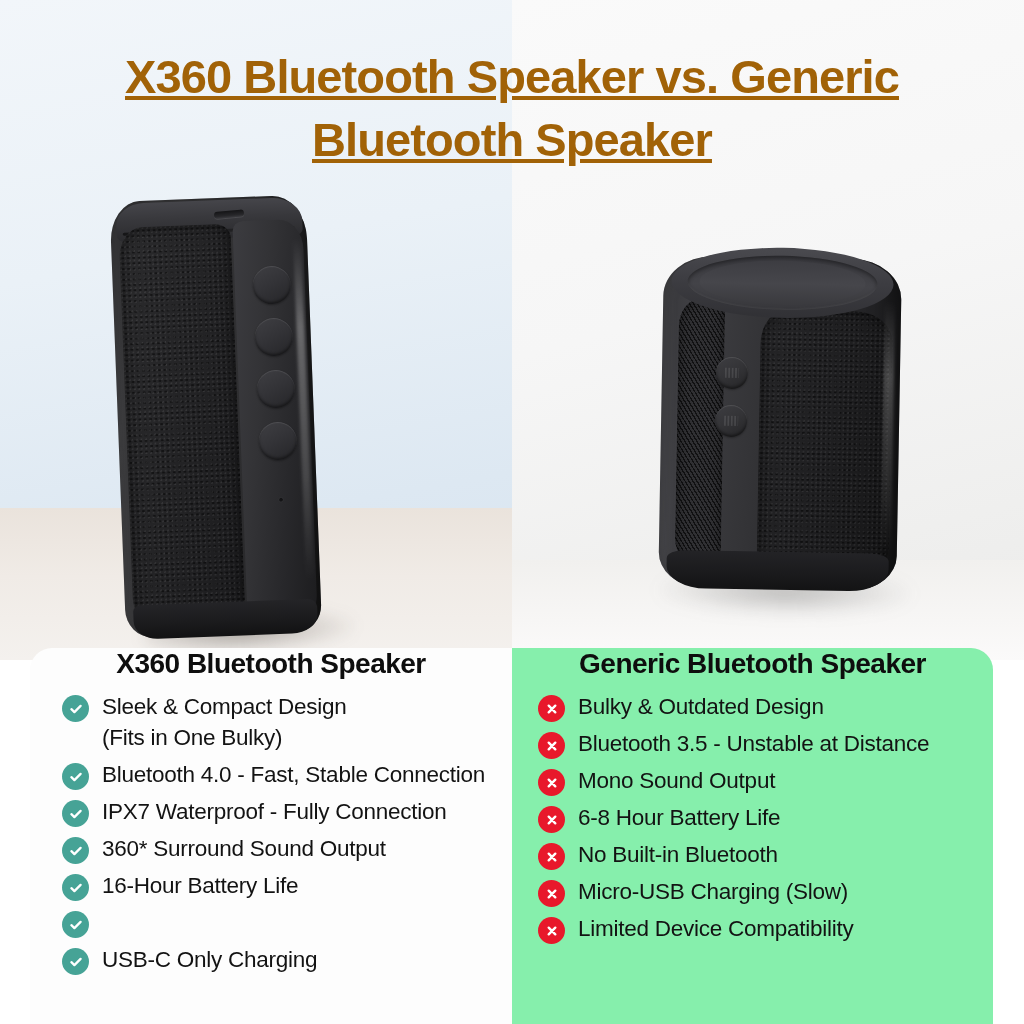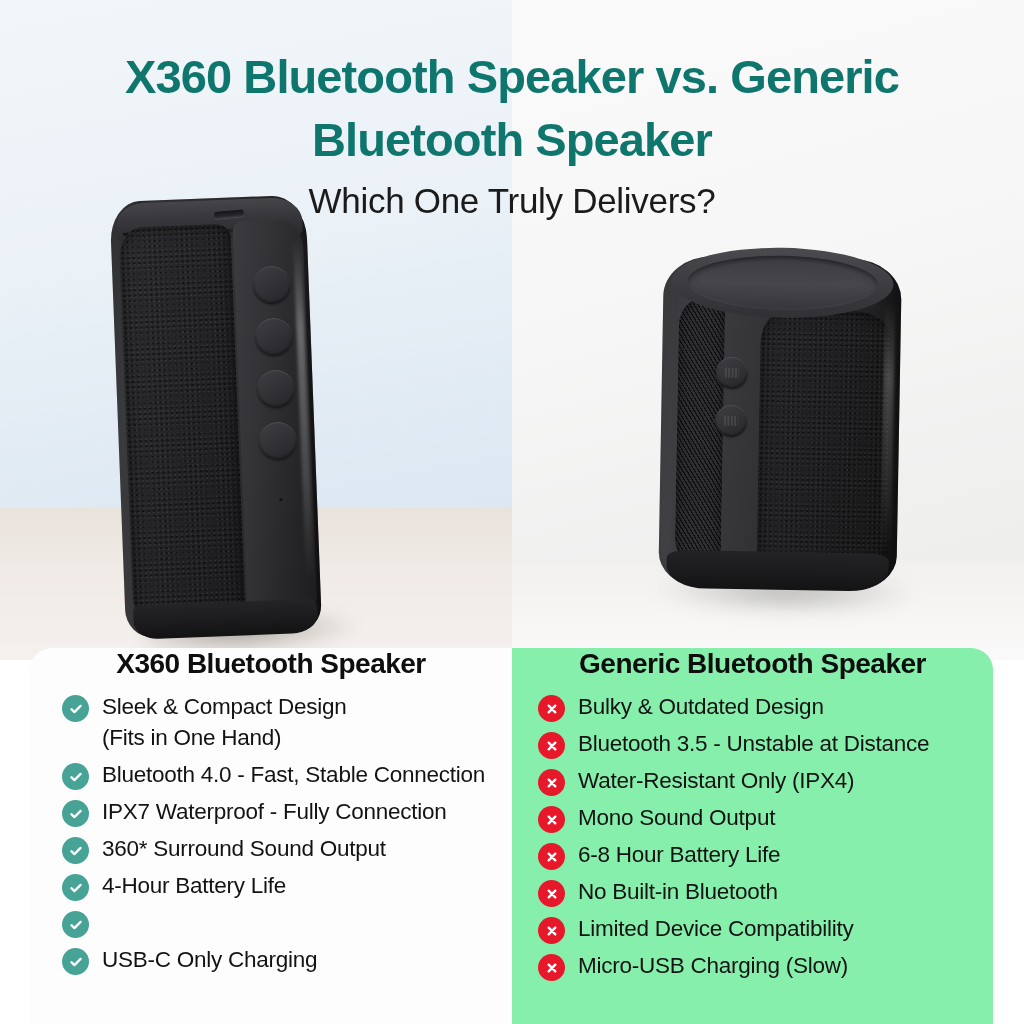--- a/index.html
+++ b/index.html
@@ -33,21 +33,21 @@
   .bg-right-table {
     position:absolute; left:512px; top:560px; width:512px; height:100px;
     background:linear-gradient(180deg,#f1f0ee 0%,#f7f6f5 60%,#fbfafa 100%);
   }
 
   
   .headline {
     position:absolute; left:0; top:46px; width:1024px;
     text-align:center; z-index:6;
     font-size:47px; font-weight:bold; line-height:1.33;
-    letter-spacing:-0.9px; color:#0f766e;
+    letter-spacing:-0.9px; color:#a16207;text-decoration:underline;
   }
   .subhead {
     position:absolute; left:0; top:180px; width:1024px;
     text-align:center; z-index:6;
     font-size:35px; font-weight:normal; line-height:1.2;
     letter-spacing:-0.3px; color:#1b1b1b;
   }
 
   
   .spk-left {
@@ -261,21 +261,20 @@
 
   <div class="bg-left"></div>
   <div class="bg-left-table"></div>
   <div class="bg-right"></div>
   <div class="bg-right-table"></div>
 
   <div class="headline">
     <span>X360 Bluetooth Speaker vs. Generic</span><br>
     <span>Bluetooth Speaker</span>
   </div>
-  <div class="subhead">Which One Truly Delivers?</div>
 
   <div class="spk-left">
     <div class="shadow"></div>
     <div class="body"></div>
     <div class="cap"></div>
     <div class="cap-line"></div>
     <div class="port"></div>
     <div class="grille"></div>
     <div class="strip">
       <div class="btn b1"></div>
@@ -309,21 +308,21 @@
       <ul class="feature-list">
 
         <li class="feature-item">
           <span class="ficon icon-check">
             <svg width="16" height="16" viewBox="0 0 16 16">
                 <path d="M3.4 8.2 L6.4 11.1 L12.6 4.9" fill="none" stroke="#ffffff" stroke-width="2.3" stroke-linecap="round" stroke-linejoin="round"></path>
               </svg>
           </span>
           <span class="ftext">
             <span>Sleek &amp; Compact Design</span>
-            <span class="sub">(Fits in One Hand)</span>
+            <span class="sub">(Fits in One Bulky)</span>
           </span>
         </li>
 
         <li class="feature-item">
           <span class="ficon icon-check">
             <svg width="16" height="16" viewBox="0 0 16 16">
                 <path d="M3.4 8.2 L6.4 11.1 L12.6 4.9" fill="none" stroke="#ffffff" stroke-width="2.3" stroke-linecap="round" stroke-linejoin="round"></path>
               </svg>
           </span>
           <span class="ftext">Bluetooth 4.0 - Fast, Stable Connection</span>
@@ -346,21 +345,21 @@
           </span>
           <span class="ftext">360* Surround Sound Output</span>
         </li>
 
         <li class="feature-item">
           <span class="ficon icon-check">
             <svg width="16" height="16" viewBox="0 0 16 16">
                 <path d="M3.4 8.2 L6.4 11.1 L12.6 4.9" fill="none" stroke="#ffffff" stroke-width="2.3" stroke-linecap="round" stroke-linejoin="round"></path>
               </svg>
           </span>
-          <span class="ftext">4-Hour Battery Life</span>
+          <span class="ftext">16-Hour Battery Life</span>
         </li>
 
         <li class="feature-item">
           <span class="ficon icon-check">
             <svg width="16" height="16" viewBox="0 0 16 16">
                 <path d="M3.4 8.2 L6.4 11.1 L12.6 4.9" fill="none" stroke="#ffffff" stroke-width="2.3" stroke-linecap="round" stroke-linejoin="round"></path>
               </svg>
           </span>
         </li>
 
@@ -391,28 +390,20 @@
 
         <li class="feature-item">
           <span class="ficon icon-cross">
             <svg width="16" height="16" viewBox="0 0 16 16">
                 <path d="M4.7 4.7 L11.3 11.3 M11.3 4.7 L4.7 11.3" fill="none" stroke="#ffffff" stroke-width="2.4" stroke-linecap="round"></path>
               </svg>
           </span>
           <span class="ftext">Bluetooth 3.5 - Unstable at Distance</span>
         </li>
 
-        <li class="feature-item">
-          <span class="ficon icon-cross">
-            <svg width="16" height="16" viewBox="0 0 16 16">
-                <path d="M4.7 4.7 L11.3 11.3 M11.3 4.7 L4.7 11.3" fill="none" stroke="#ffffff" stroke-width="2.4" stroke-linecap="round"></path>
-              </svg>
-          </span>
-          <span class="ftext">Water-Resistant Only  (IPX4)</span>
-        </li>
 
         <li class="feature-item">
           <span class="ficon icon-cross">
             <svg width="16" height="16" viewBox="0 0 16 16">
                 <path d="M4.7 4.7 L11.3 11.3 M11.3 4.7 L4.7 11.3" fill="none" stroke="#ffffff" stroke-width="2.4" stroke-linecap="round"></path>
               </svg>
           </span>
           <span class="ftext">Mono Sound Output</span>
         </li>
 
@@ -433,29 +424,29 @@
           </span>
           <span class="ftext">No Built-in Bluetooth</span>
         </li>
 
         <li class="feature-item">
           <span class="ficon icon-cross">
             <svg width="16" height="16" viewBox="0 0 16 16">
                 <path d="M4.7 4.7 L11.3 11.3 M11.3 4.7 L4.7 11.3" fill="none" stroke="#ffffff" stroke-width="2.4" stroke-linecap="round"></path>
               </svg>
           </span>
+          <span class="ftext">Micro-USB Charging (Slow)</span>
+        </li>
+
+        <li class="feature-item">
+          <span class="ficon icon-cross">
+            <svg width="16" height="16" viewBox="0 0 16 16">
+                <path d="M4.7 4.7 L11.3 11.3 M11.3 4.7 L4.7 11.3" fill="none" stroke="#ffffff" stroke-width="2.4" stroke-linecap="round"></path>
+              </svg>
+          </span>
           <span class="ftext">Limited Device Compatibility</span>
-        </li>
-
-        <li class="feature-item">
-          <span class="ficon icon-cross">
-            <svg width="16" height="16" viewBox="0 0 16 16">
-                <path d="M4.7 4.7 L11.3 11.3 M11.3 4.7 L4.7 11.3" fill="none" stroke="#ffffff" stroke-width="2.4" stroke-linecap="round"></path>
-              </svg>
-          </span>
-          <span class="ftext">Micro-USB Charging (Slow)</span>
         </li>
 
       </ul>
     </div>
 
   </div>
 </div>
 
 </body></html>

